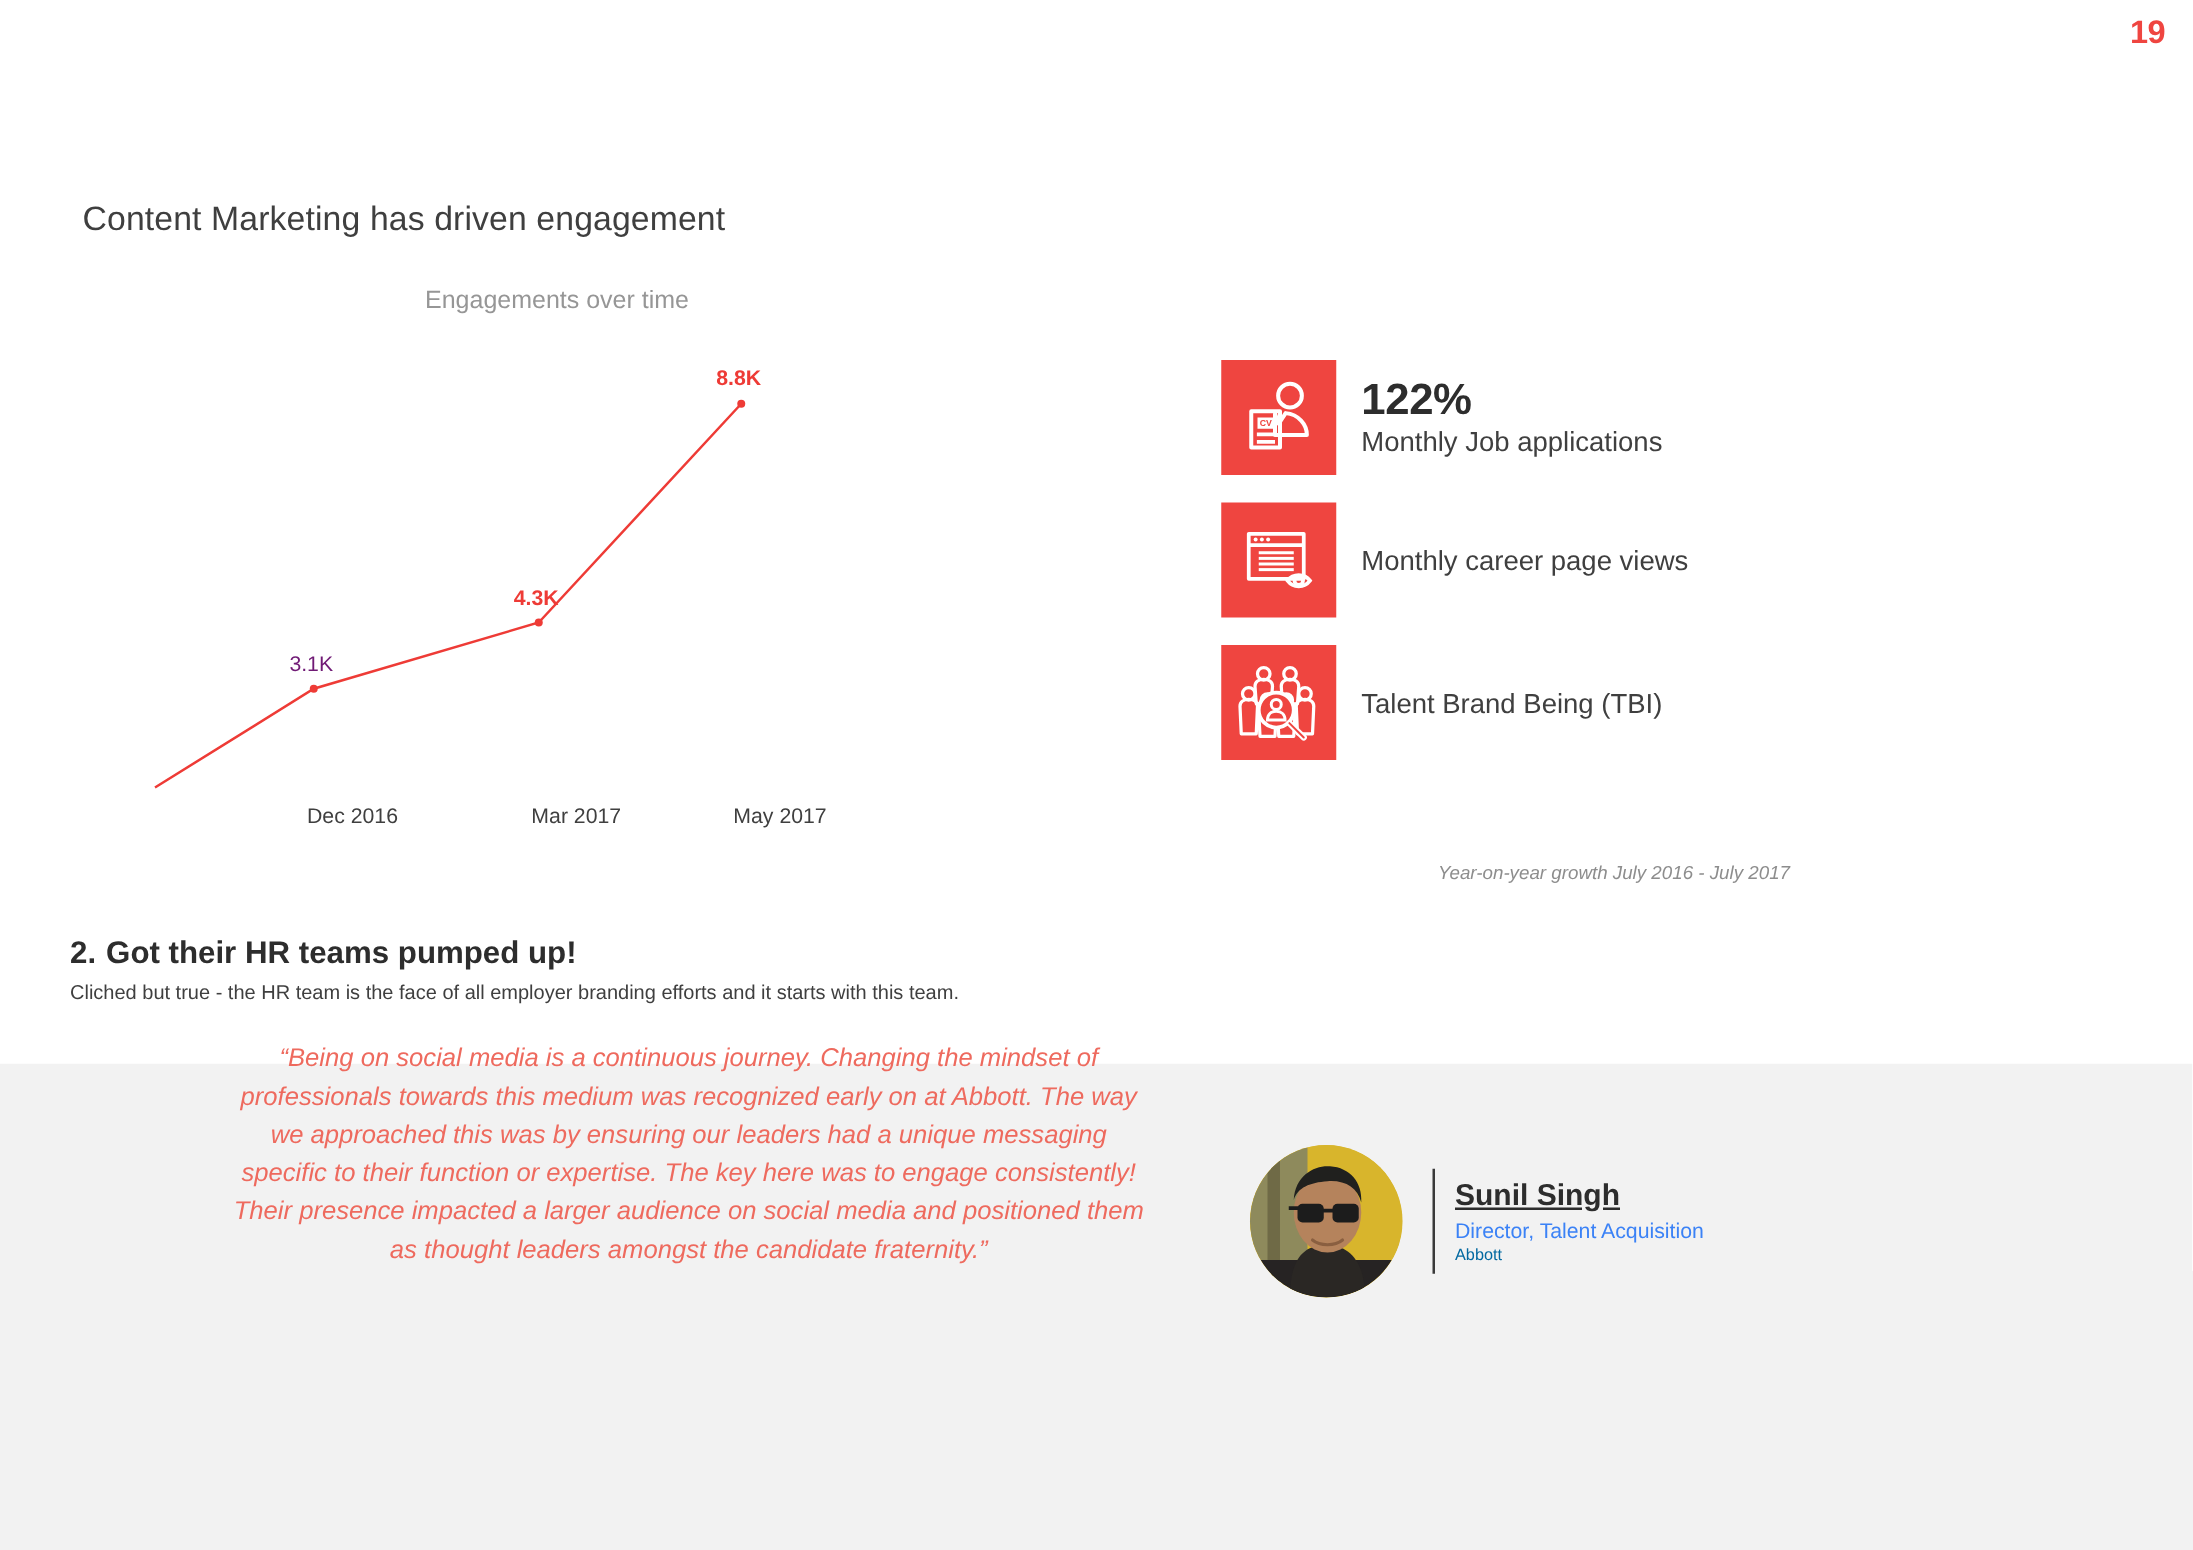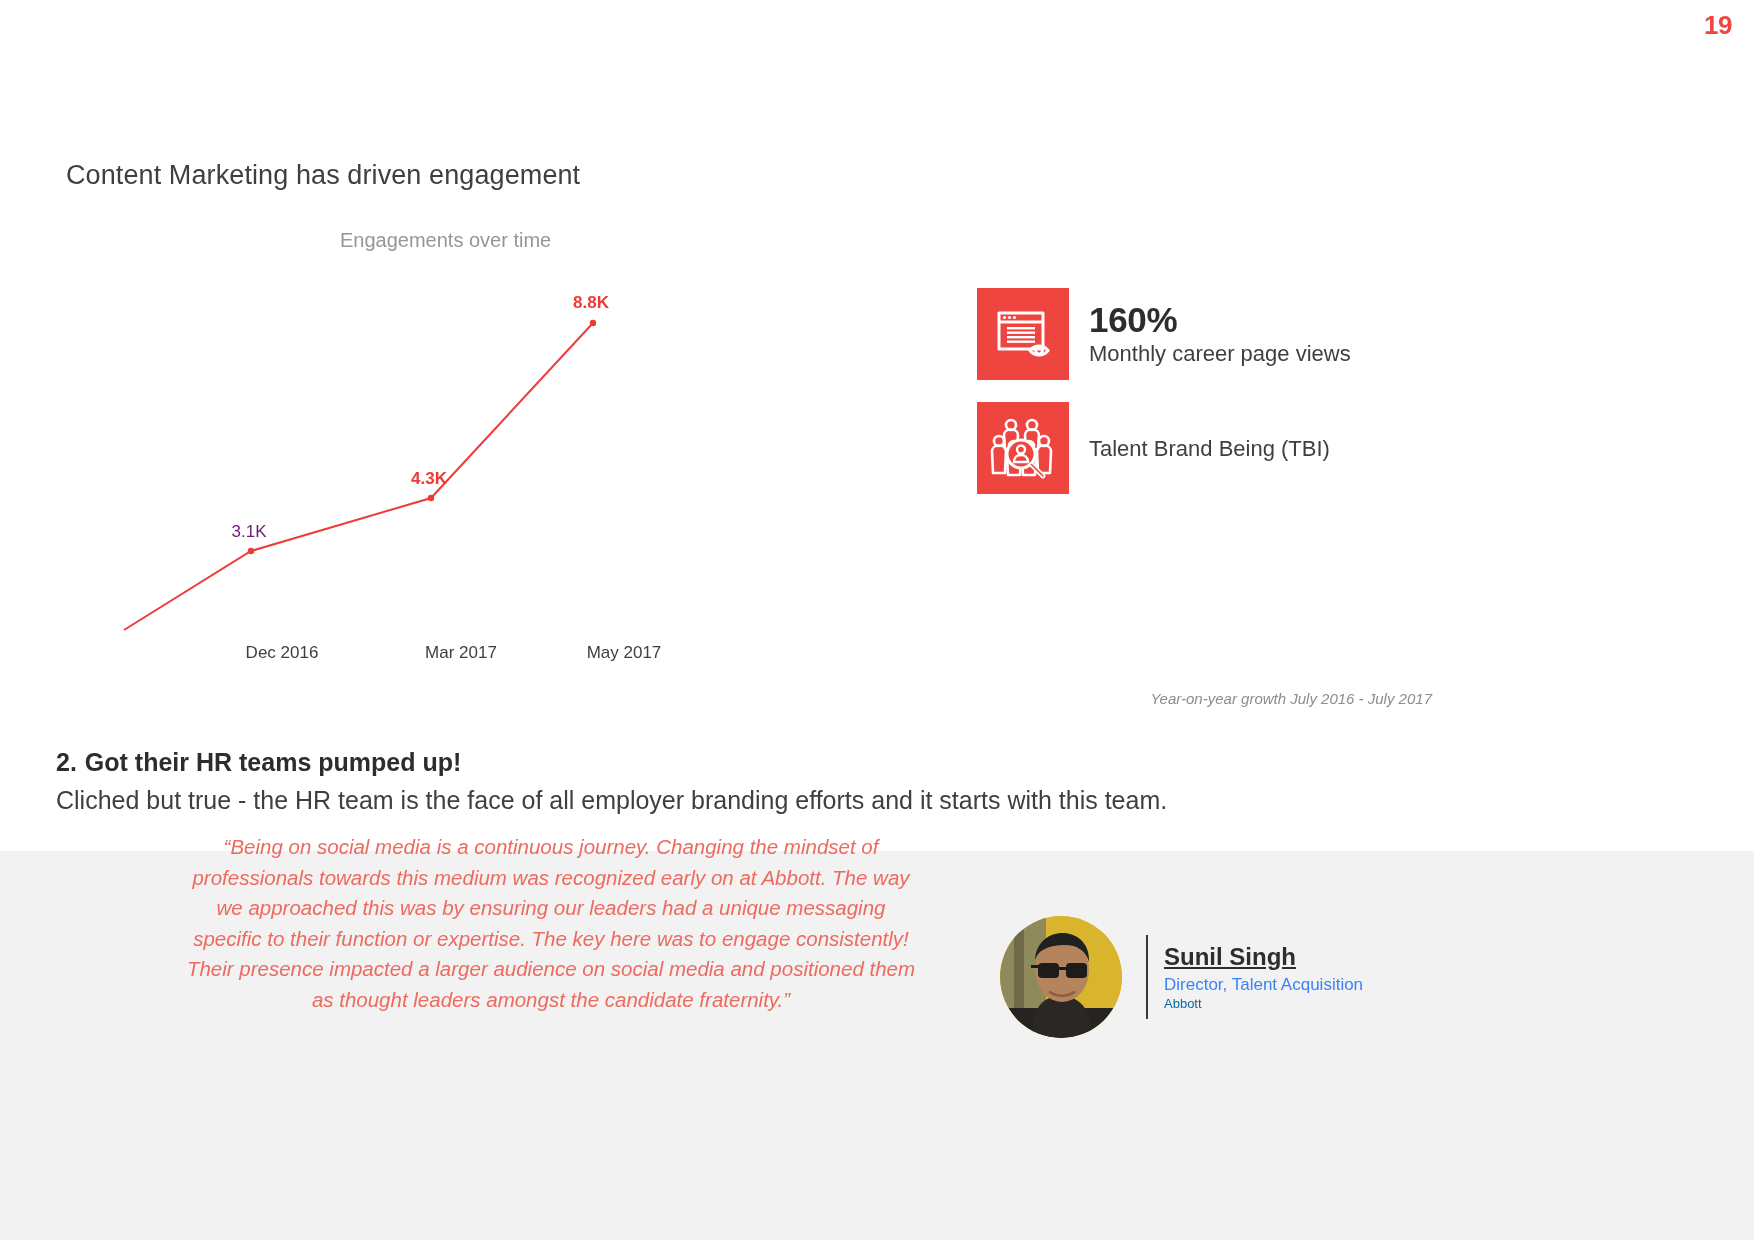--- a/index.html
+++ b/index.html
@@ -131,21 +131,21 @@
     top: 748px;
     font-size: 25px;
     font-weight: bold;
     color: #2d2d2d;
   }
   .body-heading .num { margin-right: 8px; }
   .body-text {
     position: absolute;
     left: 56px;
     top: 786px;
-    font-size: 25px;
+    font-size: 16px;
     color: #3f3f3f;
     font-weight: 400;
   }
 
   
   .quote-band {
     position: absolute;
     left: 0;
     top: 851px;
     width: 1754px;
@@ -237,20 +237,39 @@
 
   <div class="axis-labels">
     <div class="axis-label" style="left:216px;">Dec 2016</div>
     <div class="axis-label" style="left:395px;">Mar 2017</div>
     <div class="axis-label" style="left:558px;">May 2017</div>
   </div>
 </div>
 
 <div class="stats">
 
+  <div class="stat-row">
+    <div class="stat-icon">
+      <svg width="66" height="66" viewBox="0 0 66 66">
+        <g fill="none" stroke="#ffffff" stroke-width="3.2" stroke-linejoin="round">
+          <circle cx="42" cy="15.5" r="9.5"></circle>
+          <path d="M30 30 L33 38 L38.5 29.5 C49 30.5 55.5 38.5 55.5 47 L30 47 Z"></path>
+          <rect x="11" y="28" width="23" height="29"></rect>
+        </g>
+        <rect x="16" y="33" width="13.5" height="9" fill="#ffffff"></rect>
+        <text x="22.7" y="40.2" font-family="'Liberation Sans',sans-serif" font-size="7" font-weight="bold" fill="#ef4540" text-anchor="middle">CV</text>
+        <rect x="15.5" y="45" width="14.5" height="3" fill="#ffffff"></rect>
+        <rect x="15.5" y="51" width="14.5" height="3" fill="#ffffff"></rect>
+      </svg>
+    </div>
+    <div class="stat-text">
+      <div class="stat-value">122%</div>
+      <div class="stat-label">Monthly Job applications</div>
+    </div>
+  </div>
 
   <div class="stat-row">
     <div class="stat-icon">
       <svg width="66" height="66" viewBox="0 0 66 66">
         <g fill="none" stroke="#ffffff" stroke-width="3" stroke-linejoin="round">
           <rect x="9" y="12" width="44" height="36"></rect>
           <line x1="9" y1="21" x2="53" y2="21"></line>
         </g>
         <circle cx="14.5" cy="16.5" r="1.6" fill="#ffffff"></circle>
         <circle cx="19.5" cy="16.5" r="1.6" fill="#ffffff"></circle>
@@ -261,21 +280,20 @@
           <rect x="17" y="35" width="28" height="2.4"></rect>
           <rect x="17" y="39.5" width="28" height="2.4"></rect>
         </g>
         <g fill="none" stroke="#ffffff" stroke-width="3">
           <path d="M40 49.5 c4.5 -6 13.5 -6 18 0 c-4.5 6 -13.5 6 -18 0 Z"></path>
           <circle cx="49" cy="49.5" r="3.4"></circle>
         </g>
       </svg>
     </div>
     <div class="stat-text">
-      <div class="stat-value">160%</div>
       <div class="stat-label">Monthly career page views</div>
     </div>
   </div>
 
   <div class="stat-row">
     <div class="stat-icon">
       <svg width="70" height="70" viewBox="0 0 70 70">
         <g fill="none" stroke="#ffffff" stroke-width="2.6" stroke-linejoin="round">
 
           <circle cx="23" cy="12" r="5"></circle>

